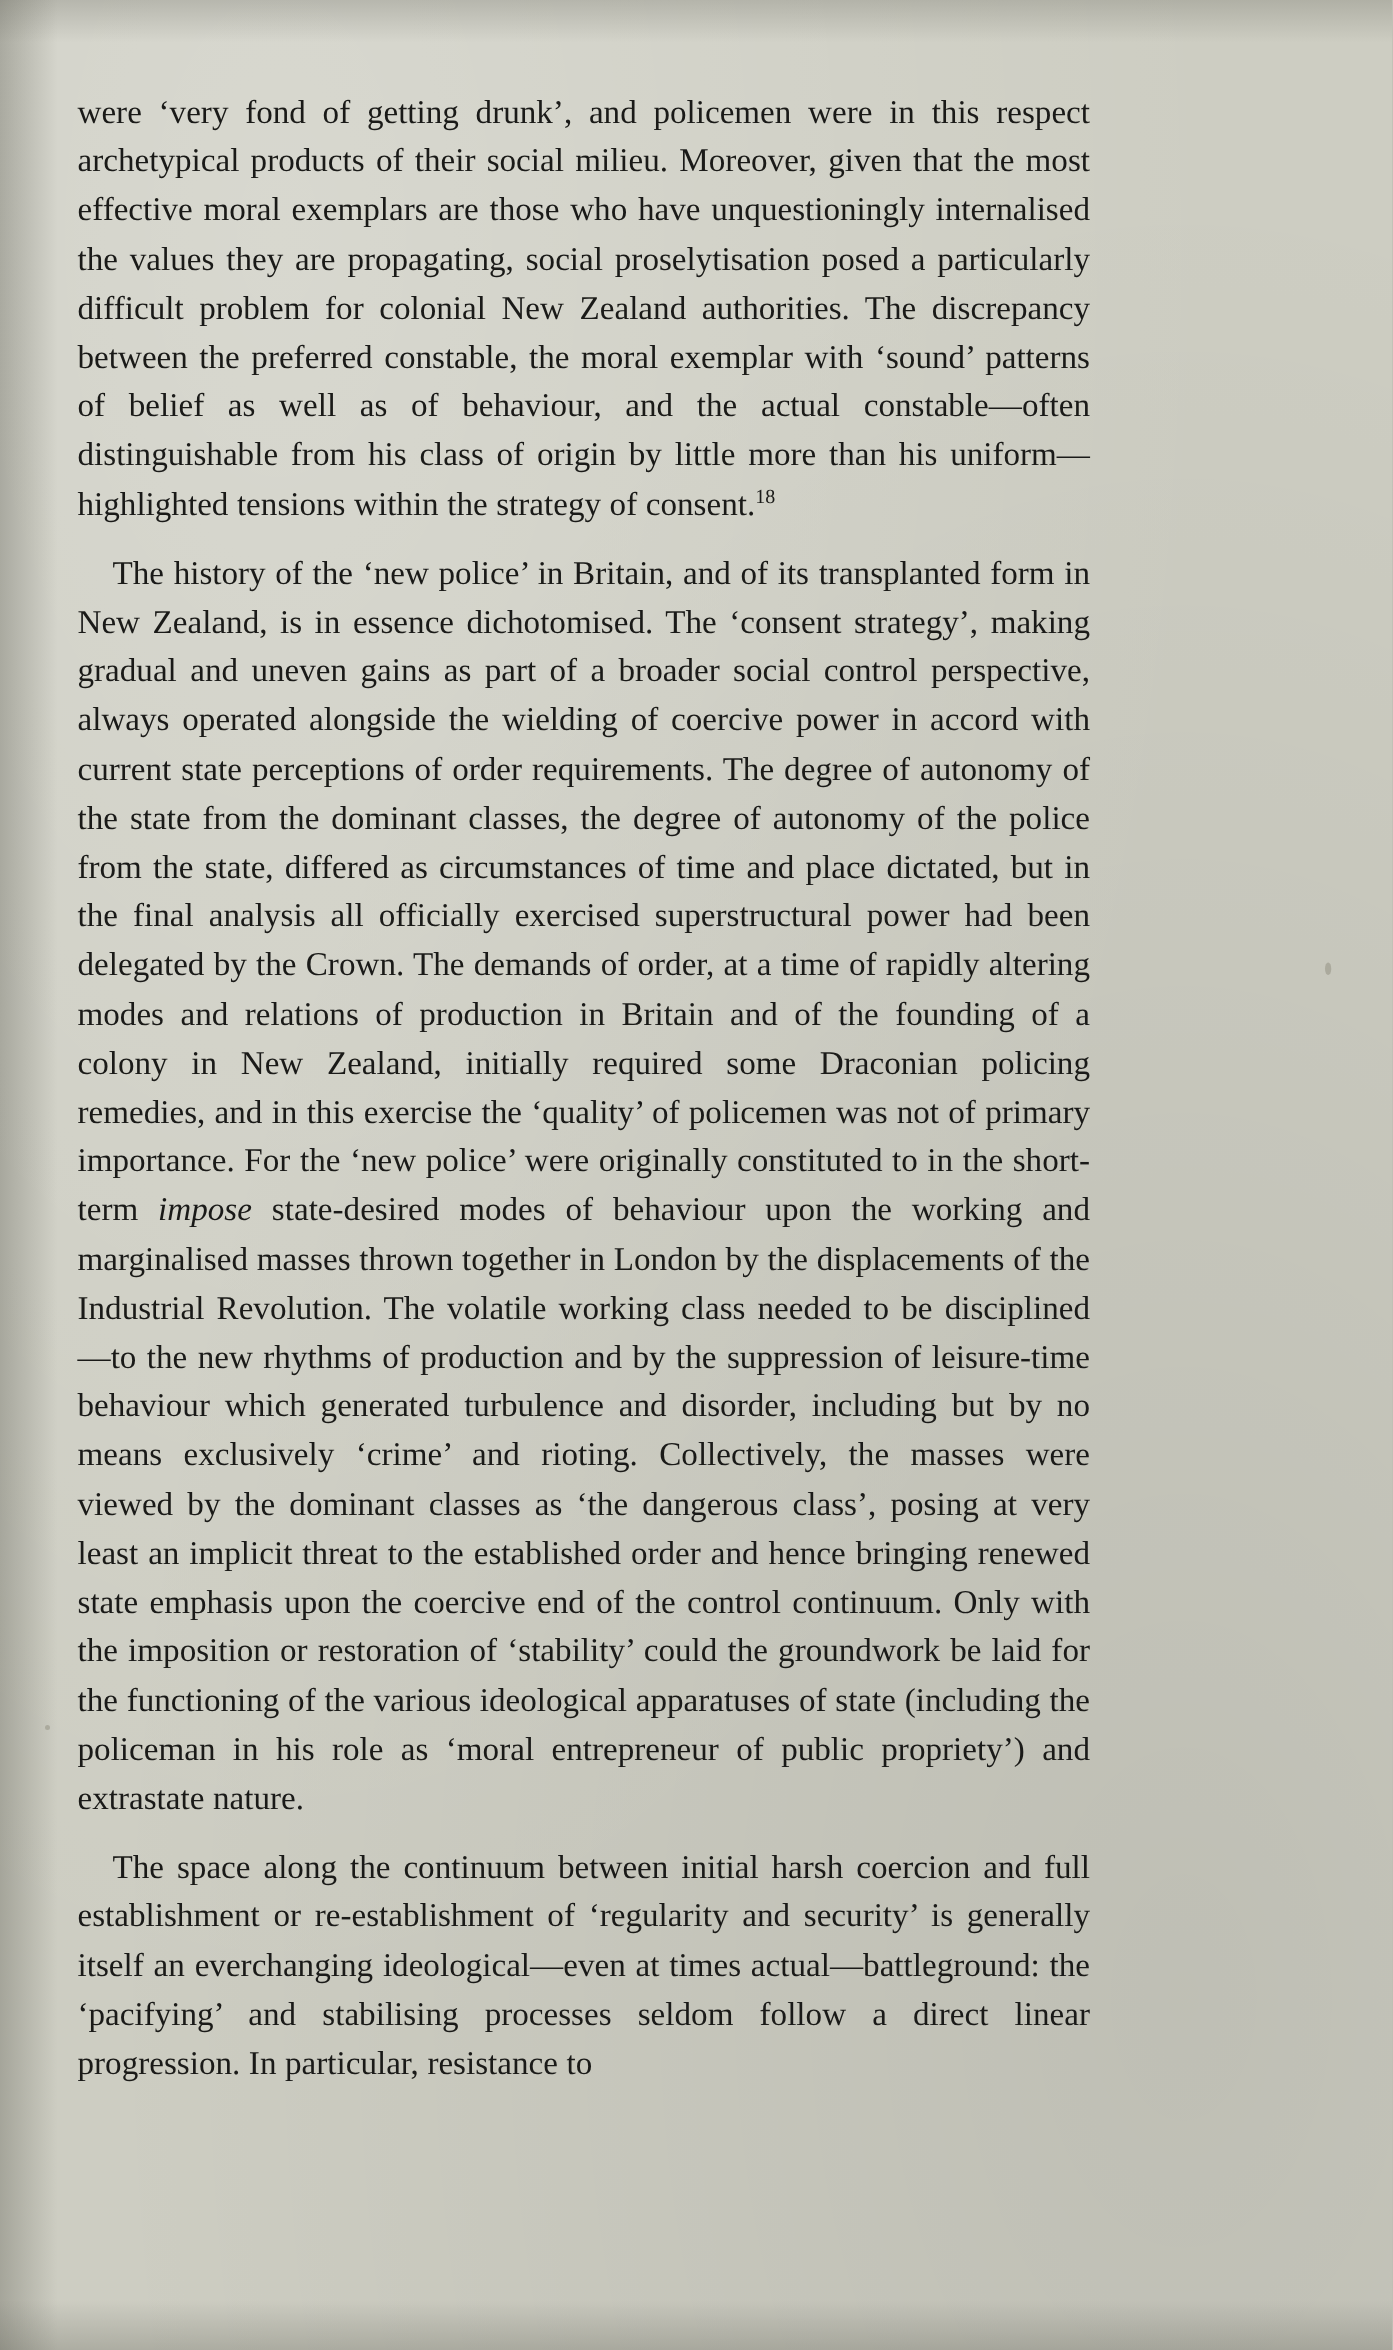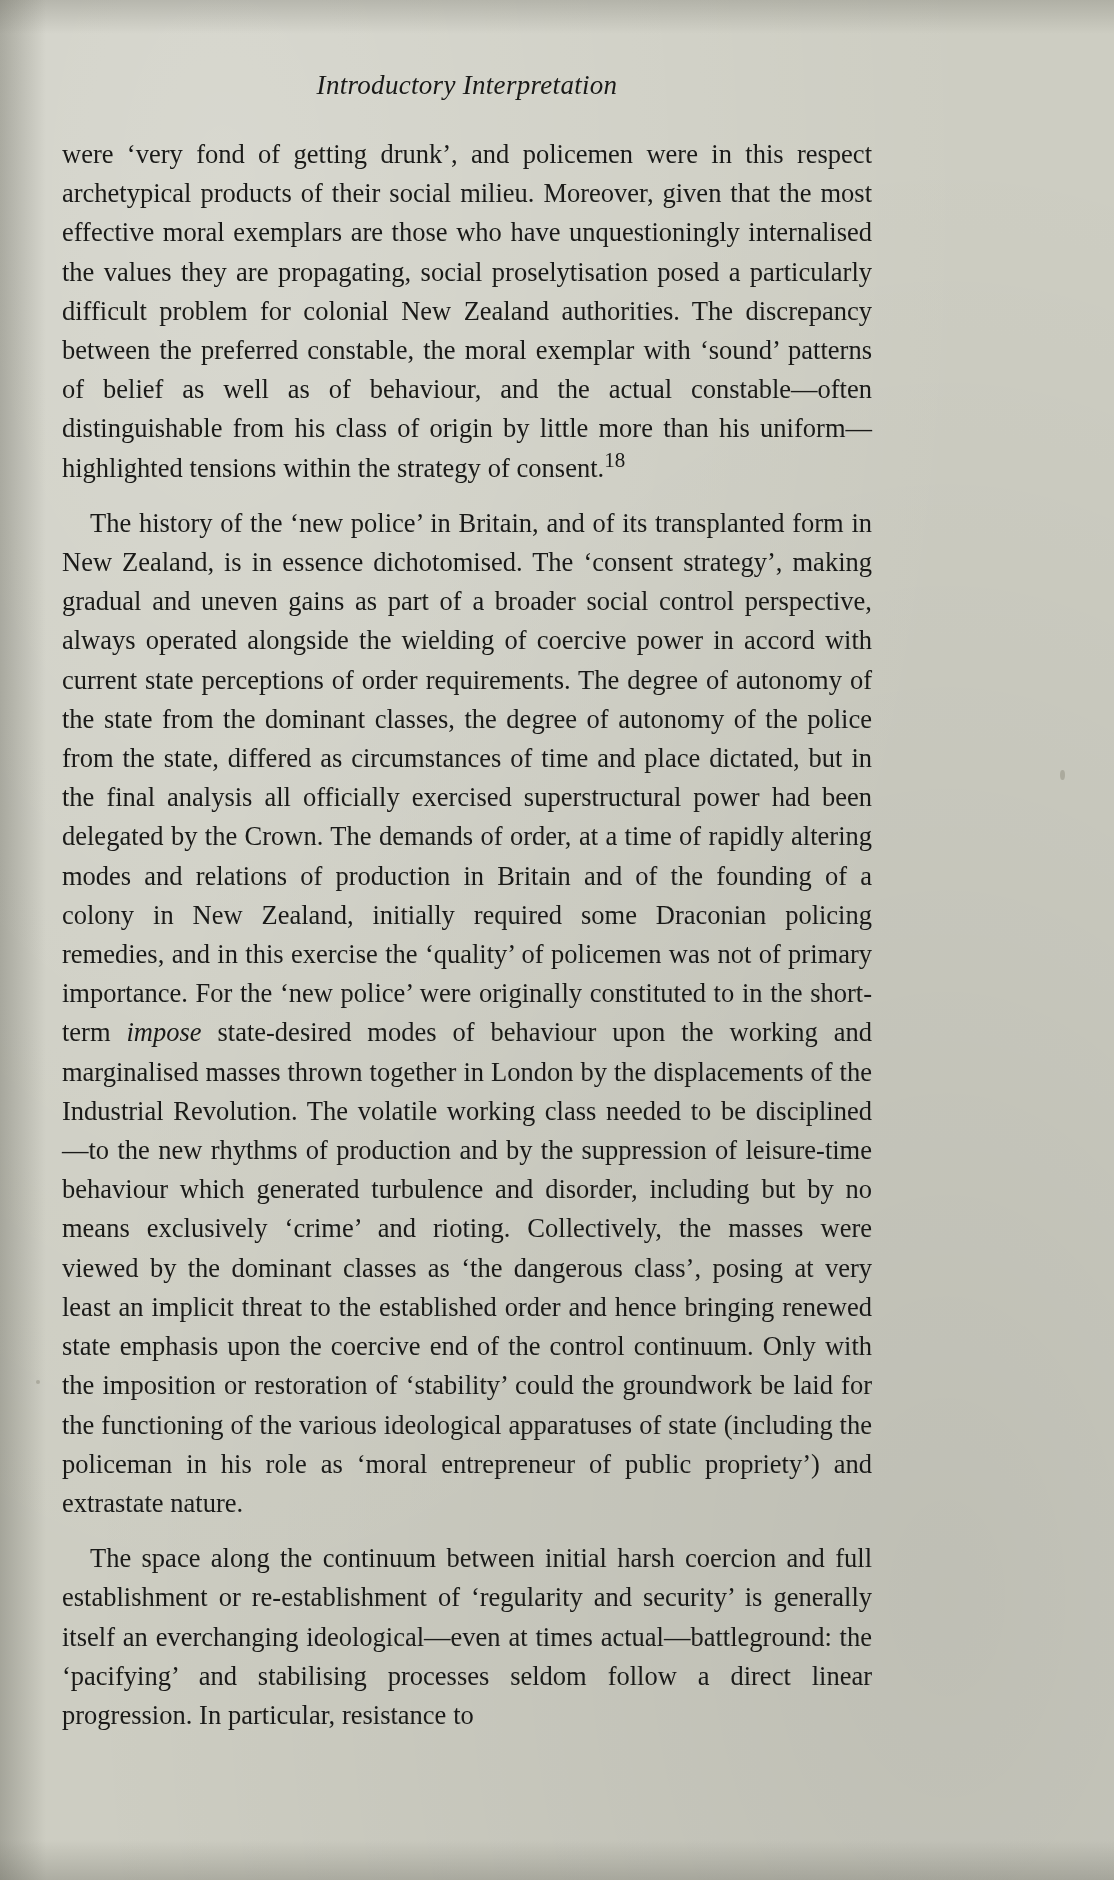--- a/index.html
+++ b/index.html
@@ -41,21 +41,21 @@
     word-spacing: 0.2px;
     hyphens: none;
   }
   .body-text p.indent {
     text-indent: 28px;
   }
   .body-text p + p {
     margin-top: 16px;
   }
   .sup {
-    font-size: 21px;
+    font-size: 16px;
     vertical-align: super;
     line-height: 0;
   }
   em { font-style: italic; }
   .folio {
     position: absolute;
     left: 0;
     right: 0;
     top: 1600px;
     text-align: center;
@@ -93,21 +93,20 @@
 
   <div class="edge-shadow-top"></div>
   <div class="edge-shadow-left"></div>
   <div class="edge-shadow-bottom"></div>
 
   <div class="speck" style="left:1060px; top:770px; width:5px; height:10px;"></div>
   <div class="speck" style="left:36px; top:1380px; width:4px; height:4px;"></div>
 
   <div class="page-inner">
 
-    <div class="running-head">Introductory Interpretation</div>
 
     <div class="body-text">
 
       <p><span>were ‘very fond of getting drunk’, and policemen were in this respect archetypical products of their social milieu. Moreover, given that the most effective moral exemplars are those who have unquestioningly internalised the values they are propagating, social proselytisation posed a particularly difficult problem for colonial New Zealand authorities. The discrepancy between the preferred constable, the moral exemplar with ‘sound’ patterns of belief as well as of behaviour, and the actual constable—often distinguishable from his class of origin by little more than his uniform—highlighted tensions within the strategy of consent.</span><span class="sup">18</span></p>
 
       <p class="indent"><span>The history of the ‘new police’ in Britain, and of its transplanted form in New Zealand, is in essence dichotomised. The ‘consent strategy’, making gradual and uneven gains as part of a broader social control perspective, always operated alongside the wielding of coercive power in accord with current state perceptions of order requirements. The degree of autonomy of the state from the dominant classes, the degree of autonomy of the police from the state, differed as circumstances of time and place dictated, but in the final analysis all officially exercised superstructural power had been delegated by the Crown. The demands of order, at a time of rapidly altering modes and relations of production in Britain and of the founding of a colony in New Zealand, initially required some Draconian policing remedies, and in this exercise the ‘quality’ of policemen was not of primary importance. For the ‘new police’ were originally constituted to in the short-term <em>impose</em> state-desired modes of behaviour upon the working and marginalised masses thrown together in London by the displacements of the Industrial Revolution. The volatile working class needed to be disciplined—to the new rhythms of production and by the suppression of leisure-time behaviour which generated turbulence and disorder, including but by no means exclusively ‘crime’ and rioting. Collectively, the masses were viewed by the dominant classes as ‘the dangerous class’, posing at very least an implicit threat to the established order and hence bringing renewed state emphasis upon the coercive end of the control continuum. Only with the imposition or restoration of ‘stability’ could the groundwork be laid for the functioning of the various ideological apparatuses of state (including the policeman in his role as ‘moral entrepreneur of public propriety’) and extrastate nature.</span></p>
 
       <p class="indent"><span>The space along the continuum between initial harsh coercion and full establishment or re-establishment of ‘regularity and security’ is generally itself an everchanging ideological—even at times actual—battleground: the ‘pacifying’ and stabilising processes seldom follow a direct linear progression. In particular, resistance to</span></p>
 
     </div>

